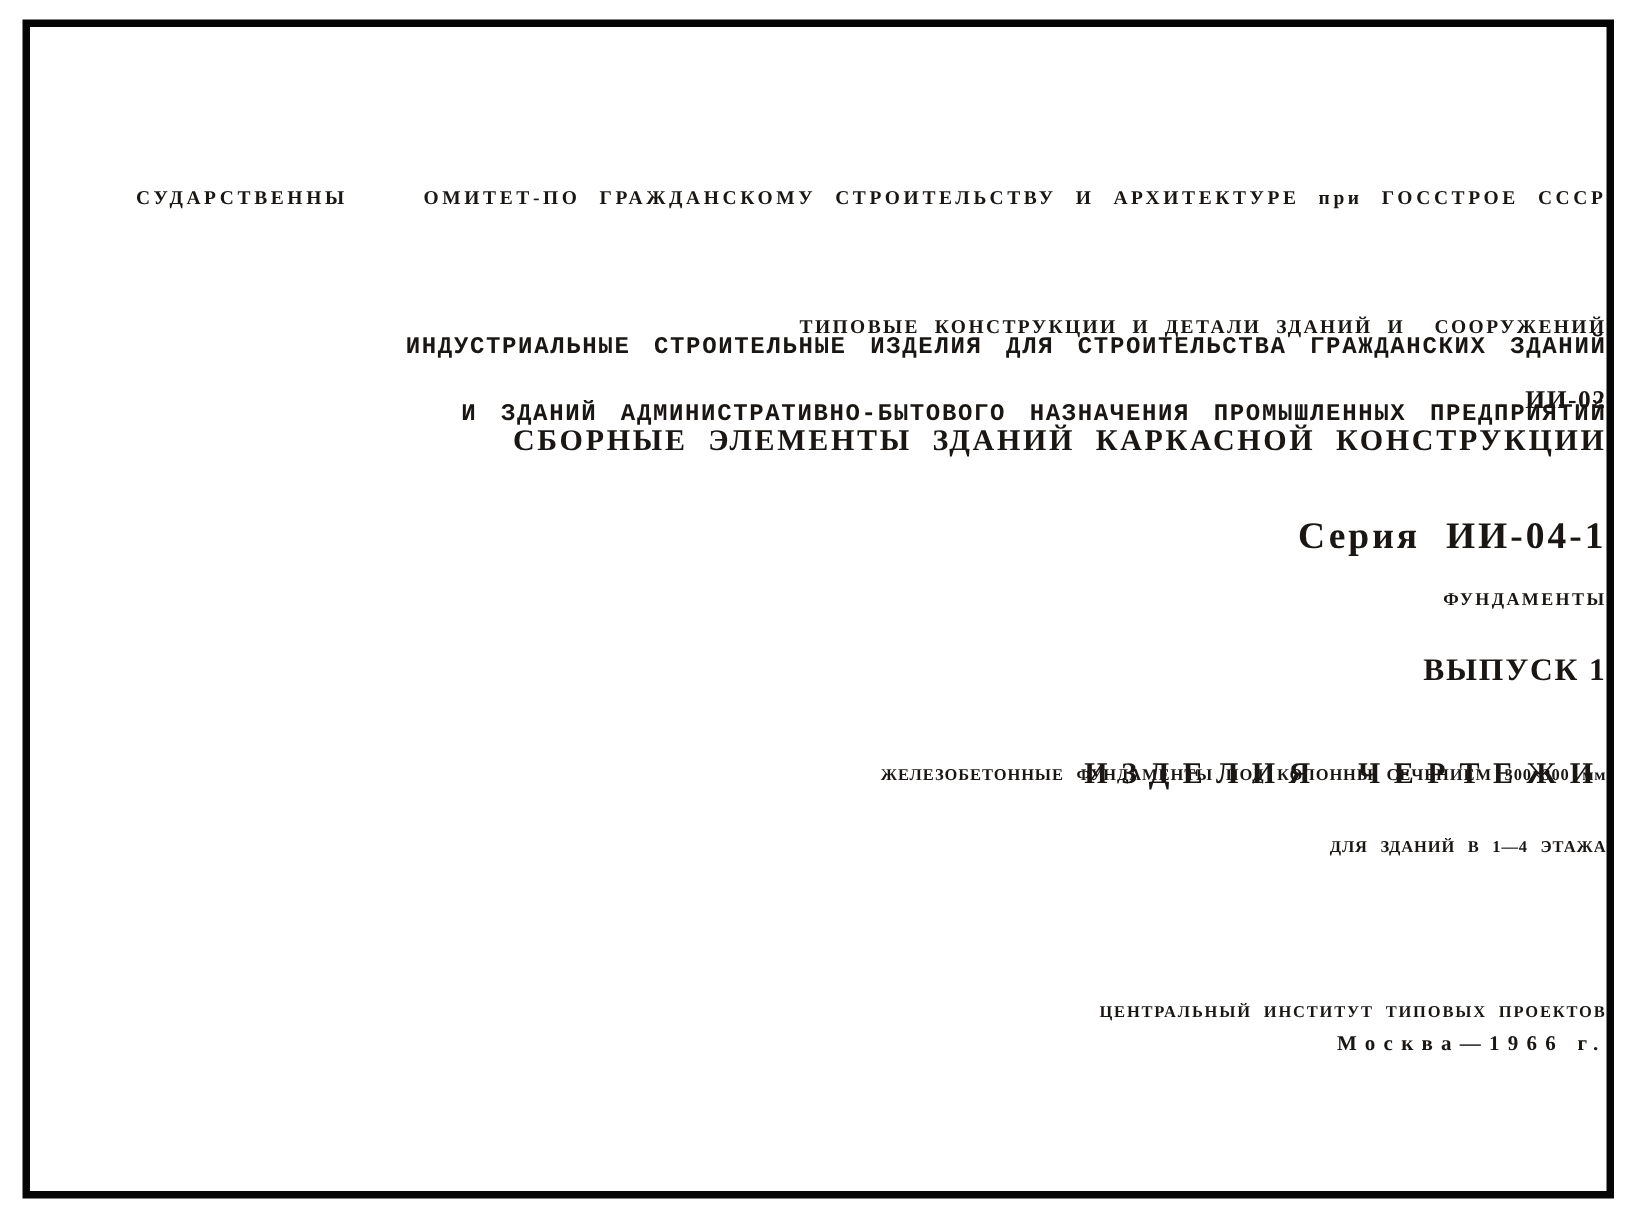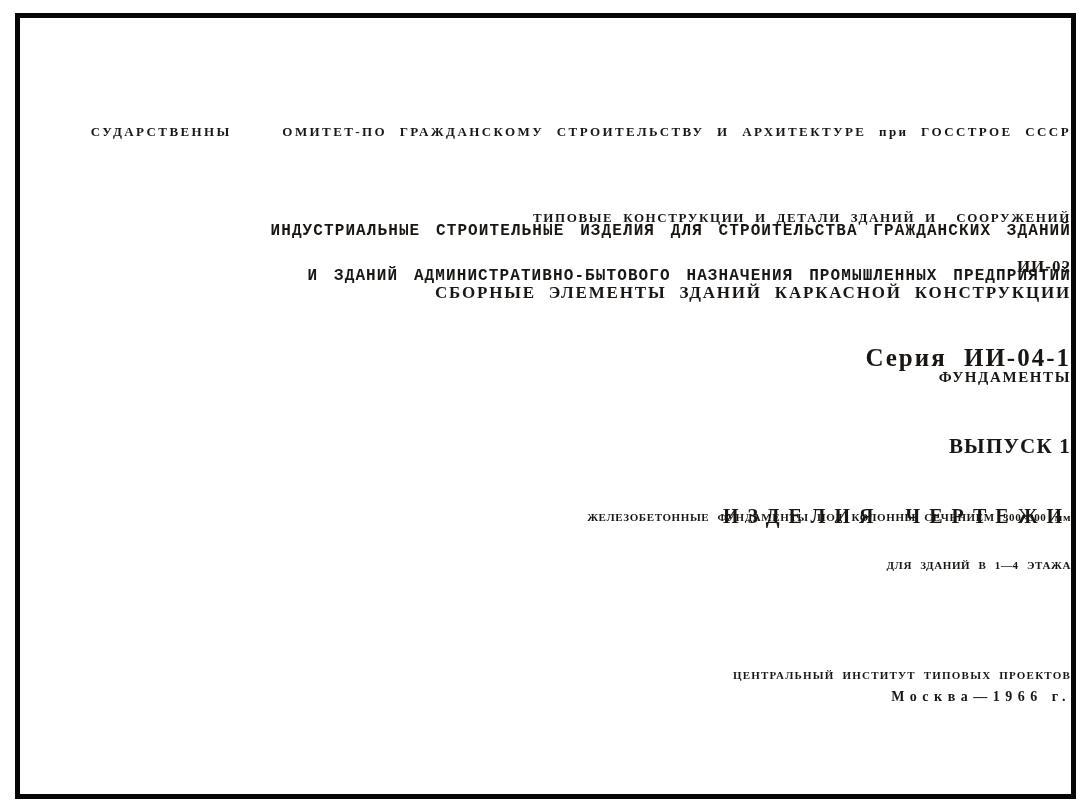--- a/index.html
+++ b/index.html
@@ -50,33 +50,33 @@
     word-spacing: 5px;
     font-family: Liberation Mono, monospace;
   }
   .code {
     top: 239px;
     font-size: 17px;
     letter-spacing: 1px;
   }
   .main-title {
     top: 265px;
-    font-size: 17px;
+    font-size: 20px;
     letter-spacing: 1.8px;
     word-spacing: 7px;
   }
   .series {
     top: 326px;
     font-size: 25px;
     letter-spacing: 2px;
     word-spacing: 9px;
   }
   .section-title {
-    top: 351px;
-    font-size: 15px;
+    top: 374px;
+    font-size: 12px;
     letter-spacing: 1.6px;
     padding-left: 24px;
   }
   .issue-title {
     top: 416px;
     font-size: 21px;
     letter-spacing: 1.2px;
   }
   .issue-desc {
     top: 459px;

